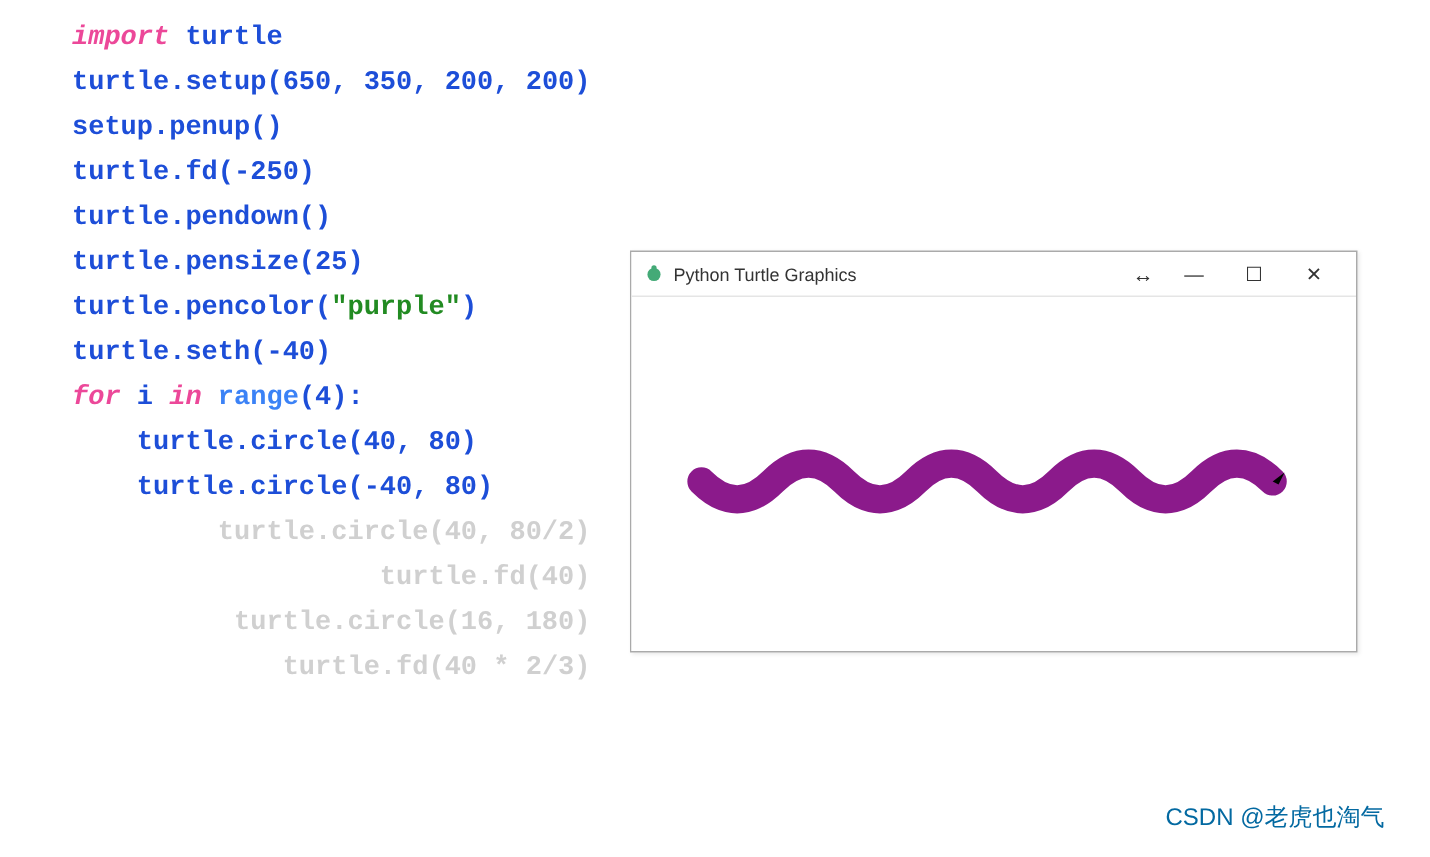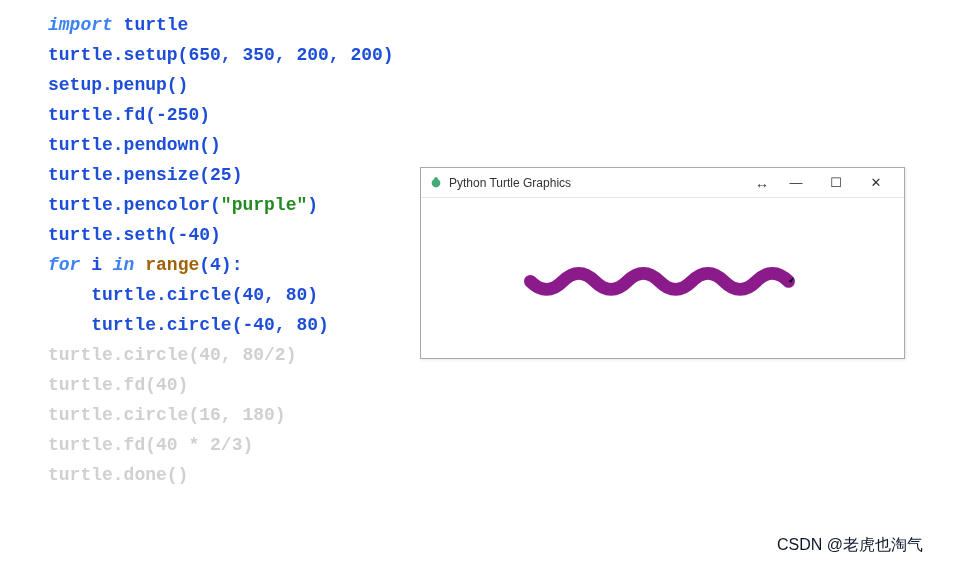--- a/index.html
+++ b/index.html
@@ -13,41 +13,41 @@
       position: relative;
       overflow: hidden;
     }
     .code-area {
       position: absolute;
       left: 48px;
       top: 10px;
       line-height: 30px;
     }
     .line { white-space: pre; }
-    .kw-orange { color: #3b82f6; font-style: italic; }
-    .kw-purple { color: #a16207; }
+    .kw-orange { color: #ec4899; font-style: italic; }
+    .kw-purple { color: #3b82f6; }
     .str { color: #228b22; }
     .normal { color: #1d4ed8; }
-    .dim { color: #d0d0d0; font-weight: bold; }
+    .dim { color: #d0d0d0; font-weight: bold; text-align: right; }
     .watermark-bottom {
       position: absolute;
       right: 30px;
       bottom: 15px;
-      color: #0f172a;
+      color: #0369a1;
       font-size: 16px;
       font-family: sans-serif;
       font-weight: normal;
       margin-left: 21px;
     }
     .turtle-window {
       position: absolute;
       left: 420px;
       top: 167px;
       width: 485px;
-      height: 192px;
+      height: 268px;
       background: #fff;
       border: 1px solid #aaa;
       box-shadow: 1px 1px 3px rgba(0,0,0,0.1);
     }
     .titlebar {
       height: 30px;
       background: #fff;
       border-bottom: 1px solid #e5e5e5;
       display: flex;
       align-items: center;
@@ -115,21 +115,20 @@
   <div class="line normal">turtle.pensize(25)</div>
   <div class="line"><span class="normal">turtle.pencolor(</span><span class="str">"purple"</span><span class="normal">)</span></div>
   <div class="line normal">turtle.seth(-40)</div>
   <div class="line"><span class="kw-orange">for</span><span class="normal"> i </span><span class="kw-orange">in</span><span class="normal"> </span><span class="kw-purple">range</span><span class="normal">(4):</span></div>
   <div class="line normal">    turtle.circle(40, 80)</div>
   <div class="line normal">    turtle.circle(-40, 80)</div>
   <div class="line dim">turtle.circle(40, 80/2)</div>
   <div class="line dim">turtle.fd(40)</div>
   <div class="line dim">turtle.circle(16, 180)</div>
   <div class="line dim">turtle.fd(40 * 2/3)</div>
-  <div class="line dim">turtle.done()</div>
 </div>
 
 <div class="arc-left"></div>
 
 <div class="turtle-window">
   <div class="titlebar">
     <span class="titlebar-icon">
       <svg viewBox="0 0 16 16">
           <circle cx="8" cy="8" r="5" fill="#4a7"></circle>
           <circle cx="8" cy="3" r="2" fill="#4a7"></circle>

